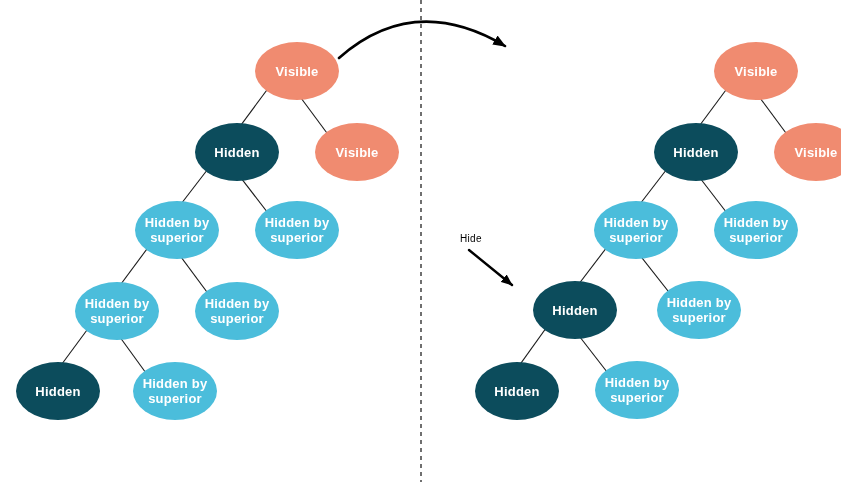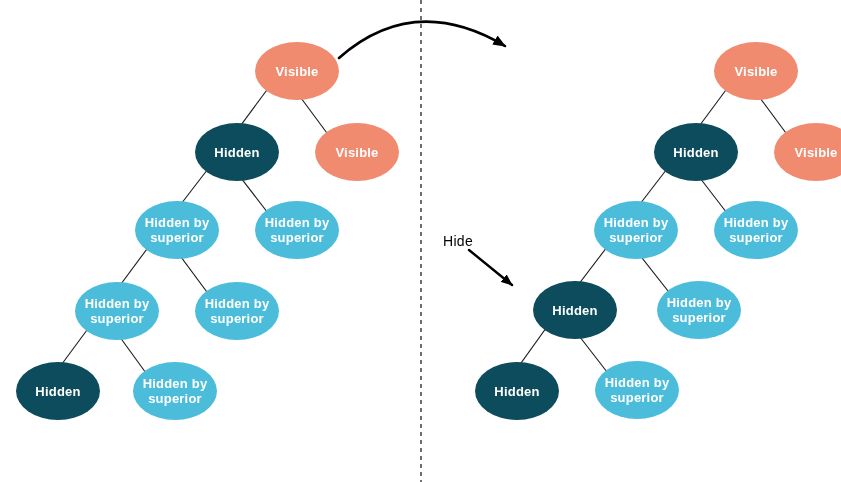--- a/index.html
+++ b/index.html
@@ -36,23 +36,23 @@
     color: #ffffff;
     font-size: 13px;
     font-weight: 600;
     line-height: 15px;
     letter-spacing: 0.2px;
     box-sizing: border-box;
   }
   .node span { display: block; max-width: 72px; }
   .hide-label {
     position: absolute;
-    left: 443px;
+    left: 460px;
     top: 233px;
-    font-size: 14px;
+    font-size: 10px;
     font-weight: 500;
     color: #000000;
     letter-spacing: 0.3px;
   }
 </style>
 </head>
 <body>
 
 <div class="canvas">
 

